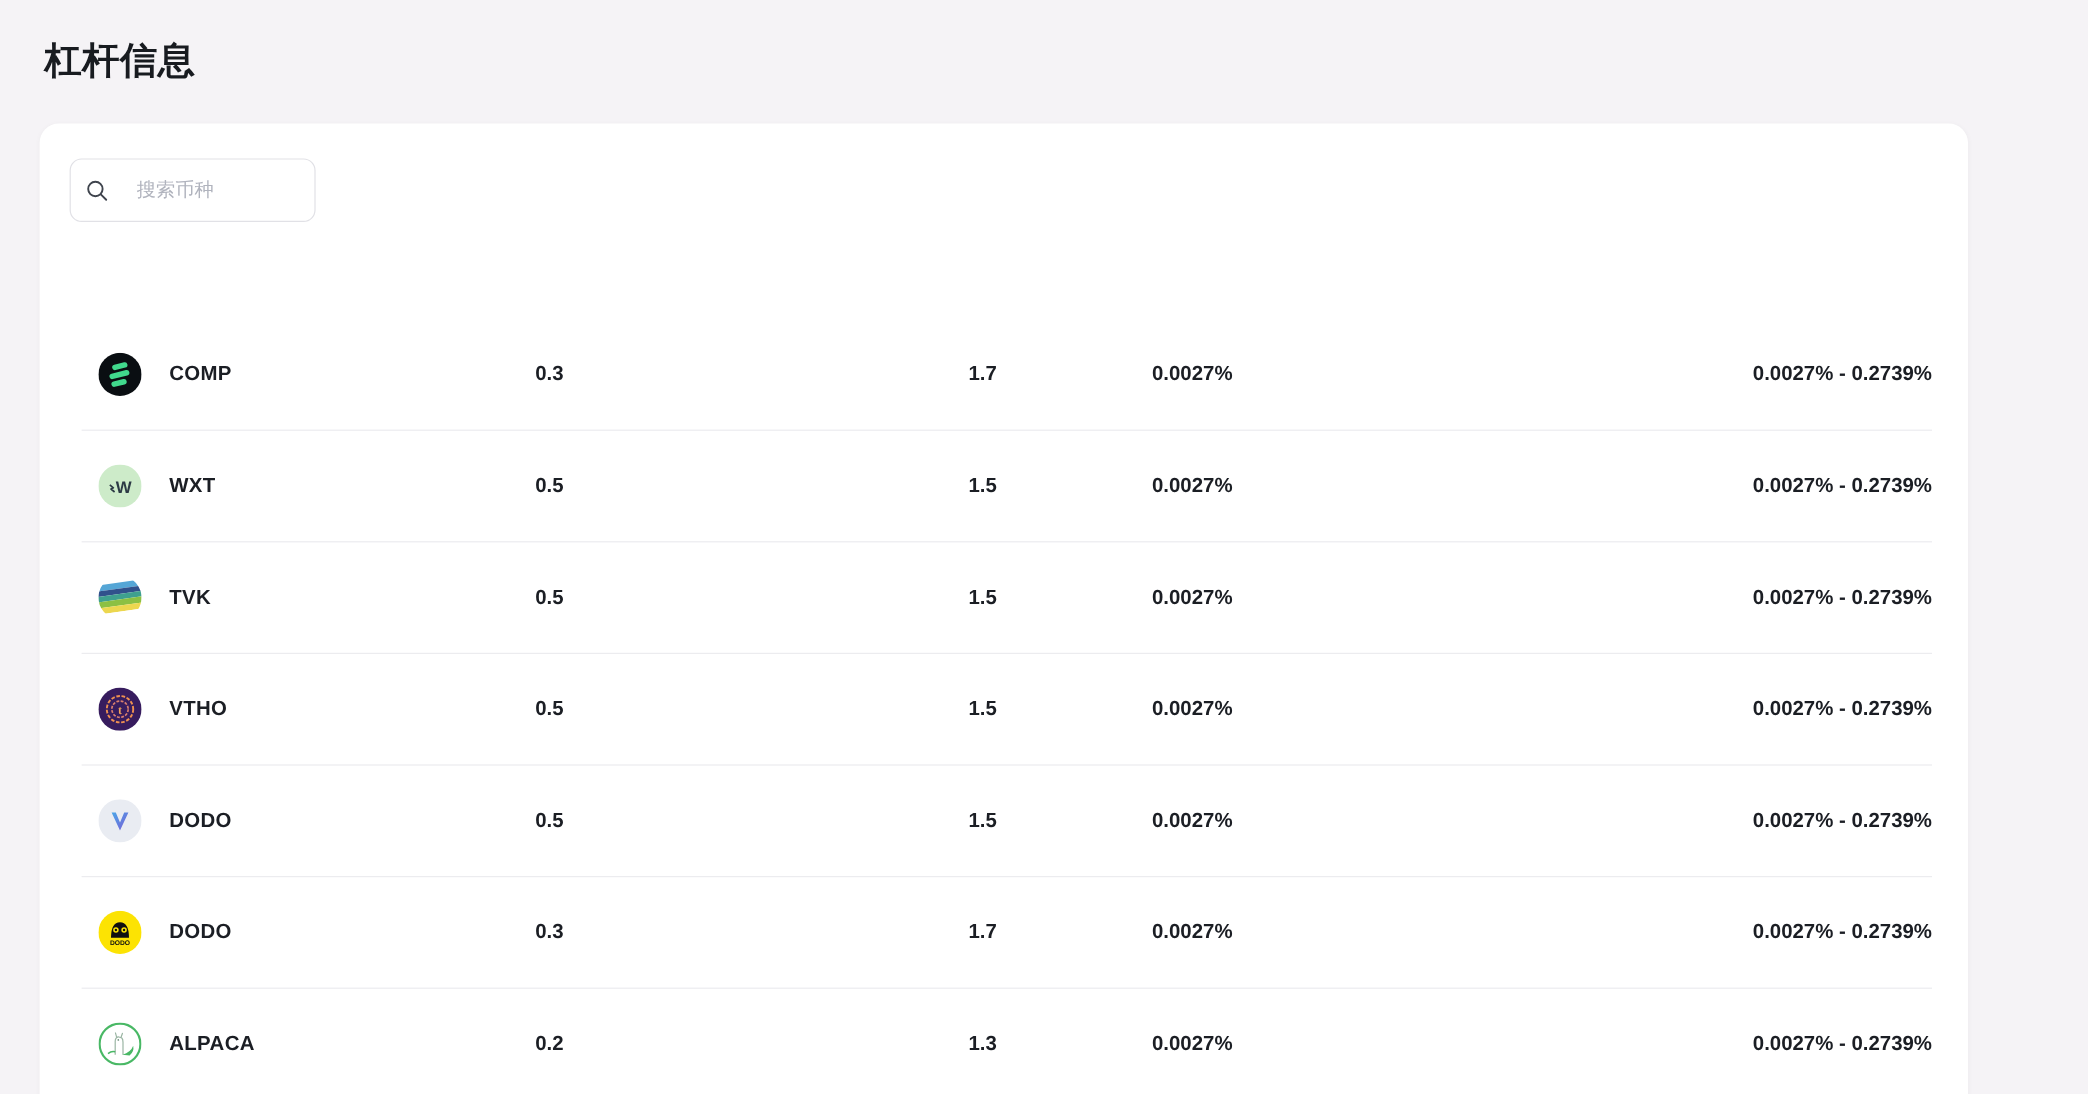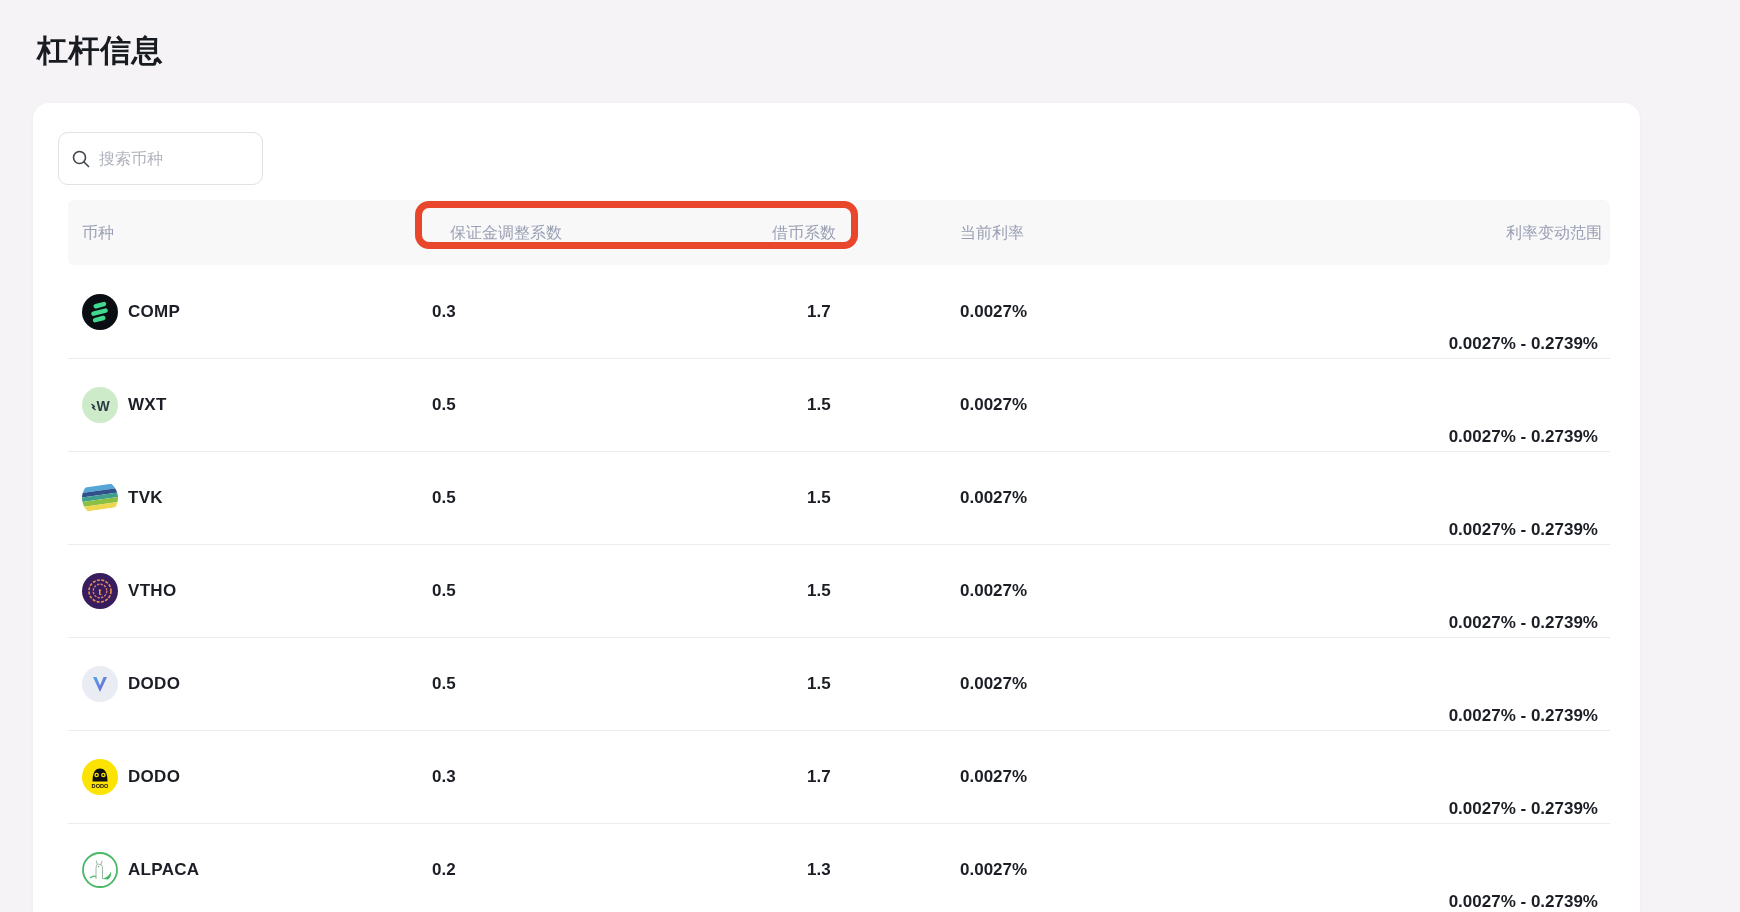--- a/index.html
+++ b/index.html
@@ -20,21 +20,21 @@
     position:absolute; left:33px; top:103px;
     width:1607px; height:830px;
     background:#ffffff; border-radius:16px;
     box-shadow:0 1px 4px rgba(0,0,0,0.03);
   }
 
   .search-box {
     position:absolute; left:25px; top:29px;
     width:205px; height:53px;
     border:1px solid #e1e1e6; border-radius:10px;
-    display:flex; align-items:center; gap:8px;
+    display:flex; align-items:center; gap:23px;
     padding:0 12px; background:#fff;
   }
   .search-box svg { flex:0 0 auto; }
   .search-input {
     flex:1; min-width:0; border:none; outline:none;
     font-size:16px; color:#2a2d33; background:transparent;
     font-family:"Liberation Sans", sans-serif;
   }
   .search-input::placeholder { color:#b0b3bd; }
 
@@ -63,25 +63,25 @@
   .tbody {
     position:absolute; left:35px; top:162px; width:1542px;
   }
   .row { position:relative; height:93px; }
   .row + .row { border-top:1px solid #ececef; }
 
   .cell {
     position:absolute; top:50%; transform:translateY(-50%);
     font-size:17px; font-weight:700; color:#1b1e24; white-space:nowrap;
   }
-  .c-coin   { left:14px; display:flex; align-items:center; gap:10px; }
-  .c-margin { left:364px; }
+  .c-coin   { left:14px; display:flex; align-items:center; gap:23px; }
+  .c-margin { left:378px; }
   .c-borrow { left:704px;margin-left:35px; }
   .c-rate   { left:892px; }
-  .c-range  { right:12px;margin-top:32px; }
+  .c-range  { right:0; }
 
   .coin-icon { width:36px; height:36px; display:block; }
   .coin-icon svg { width:36px; height:36px; display:block; }
   .coin-symbol { font-size:17px; font-weight:700; color:#1b1e24; letter-spacing:0.3px; }
 </style>
 </head>
 <body>
 
 <div class="page">
 
@@ -90,28 +90,20 @@
   <div class="card">
 
     <div class="search-box">
       <svg width="20" height="20" viewBox="0 0 20 20">
         <circle cx="8.5" cy="8.5" r="6" fill="none" stroke="#3f444d" stroke-width="1.6"></circle>
         <line x1="13" y1="13" x2="17.5" y2="17.5" stroke="#3f444d" stroke-width="1.6" stroke-linecap="round"></line>
       </svg>
       <input class="search-input" type="text" placeholder="搜索币种" style="">
     </div>
 
-    <div class="thead">
-      <span class="th th-coin">币种</span>
-      <span class="th th-margin">保证金调整系数</span>
-      <span class="th th-borrow">借币系数</span>
-      <span class="th th-rate">当前利率</span>
-      <span class="th th-range">利率变动范围</span>
-      <div class="highlight-box" style="border-color: rgb(232, 71, 44);"></div>
-    </div>
 
     <div class="tbody">
   <div class="row">
     <div class="cell c-coin">
       <span class="coin-icon">
               <svg viewBox="0 0 36 36">
     <circle cx="18" cy="18" r="18" fill="#0a0e12"></circle>
     <g fill="#41d98d" transform="rotate(-14 18 18)">
       <rect x="13" y="9" width="13" height="4.6" rx="2.3"></rect>
       <rect x="9" y="15.7" width="17" height="4.6" rx="2.3"></rect>

